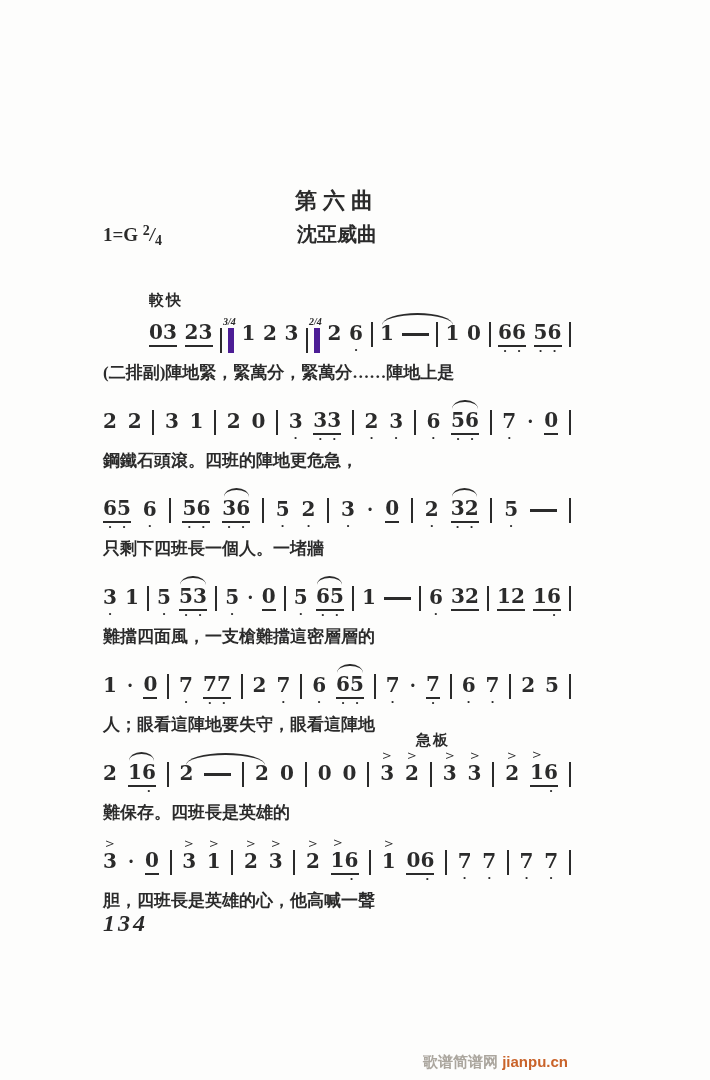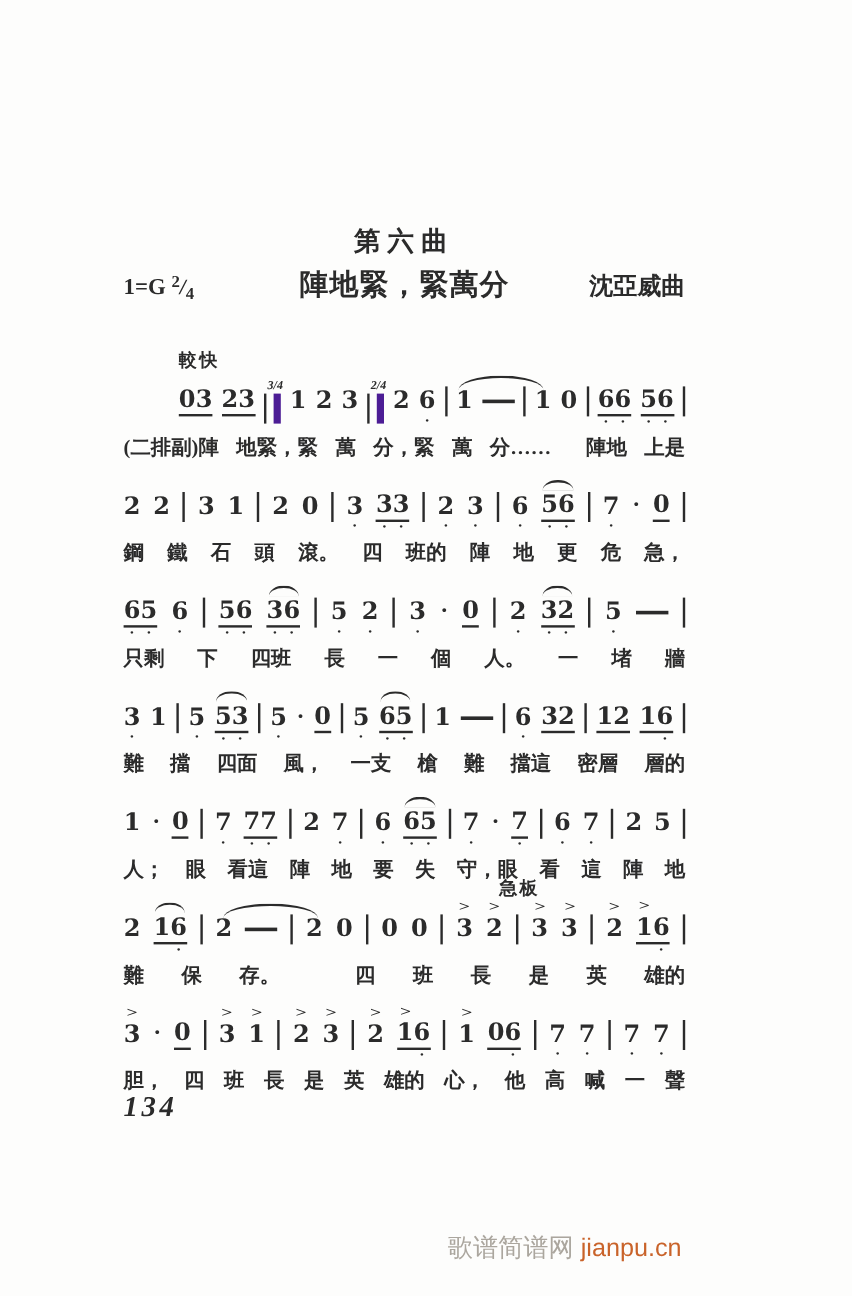--- a/index.html
+++ b/index.html
@@ -59,51 +59,50 @@
       font-style:italic;white-space:nowrap;}
   .adot{font-weight:700;font-size:20px;line-height:20px;position:relative;top:1px;}
   .dash{width:27px;height:3px;background:#2b2b2b;position:relative;top:2px;}
 
   .tie{position:absolute;height:10px;border-top:2px solid #2b2b2b;
        border-radius:50% 50% 0 0/100% 100% 0 0;top:5px;}
   .sysmark{position:absolute;top:-17px;font-size:15px;font-weight:700;
            letter-spacing:2px;white-space:nowrap;}
 
   .lyrics-row{
-    display:flex;justify-content:space-between;align-items:baseline;
+    display:flex;align-items:baseline;
     margin-top:5px;font-size:17px;font-weight:700;line-height:24px;height:24px;
     white-space:nowrap;
   }
   .lyr-g{display:inline-block;}
 
   
   .page-number{
     position:absolute;left:103px;width:468px;top:910px;text-align:left;
     font-size:24px;font-weight:700;font-style:italic;letter-spacing:3px;
   }
   .watermark{
-    position:absolute;right:6px;bottom:26px;font-size:21px;
-    font-family:"Liberation Sans","DejaVu Sans",sans-serif;white-space:nowrap;
+    position:absolute;right:6px;bottom:8px;font-size:15px;
+    font-family:"Liberation Sans","DejaVu Sans",sans-serif;white-space:nowrap;font-weight:bold;
   }
   .wm-site{color:#aba69e;}
   .wm-domain{color:#c9632a;}
 </style>
 </head>
 <body>
 
 <div class="page">
 
   <div class="sec-title">第六曲</div>
 
   <div class="head-row">
     <div class="keysig">
       <span>1=G</span>
       <span class="frac"><sup>2</sup><span class="sl">/</span><sub>4</sub></span>
     </div>
-    <div class="song-title">陣地緊，緊萬分</div>
     <div class="composer">沈亞威曲</div>
   </div>
 
   <div class="score">
       <div class="system">
         <div class="notation-row indent">
           <span class="tok note">
             <span class="toprow">
               <span class="c"></span>
               <span class="c"></span>

